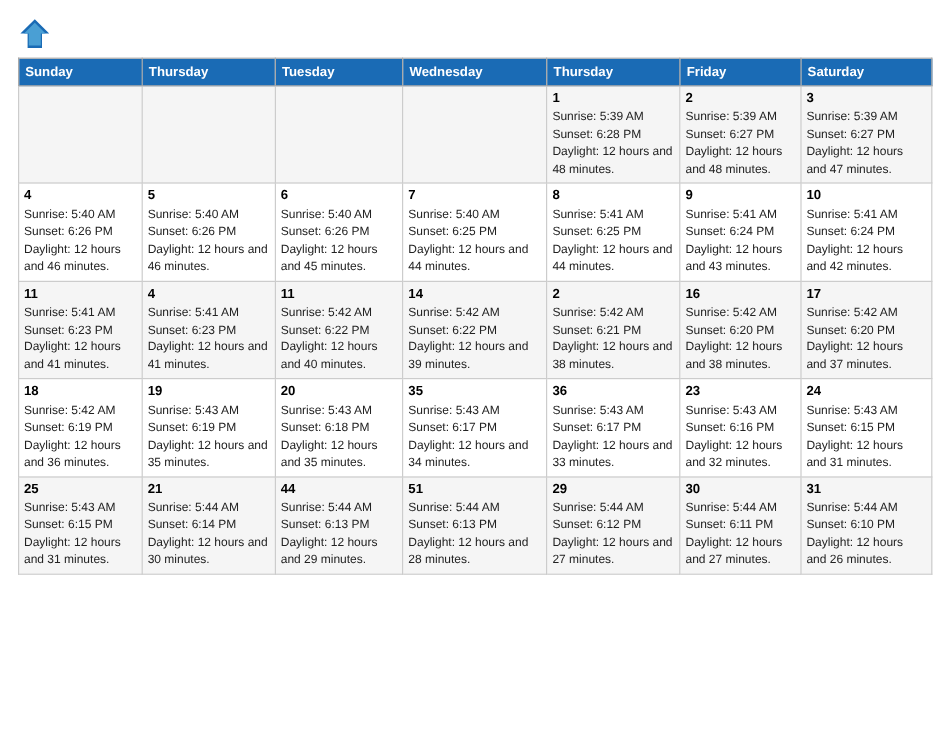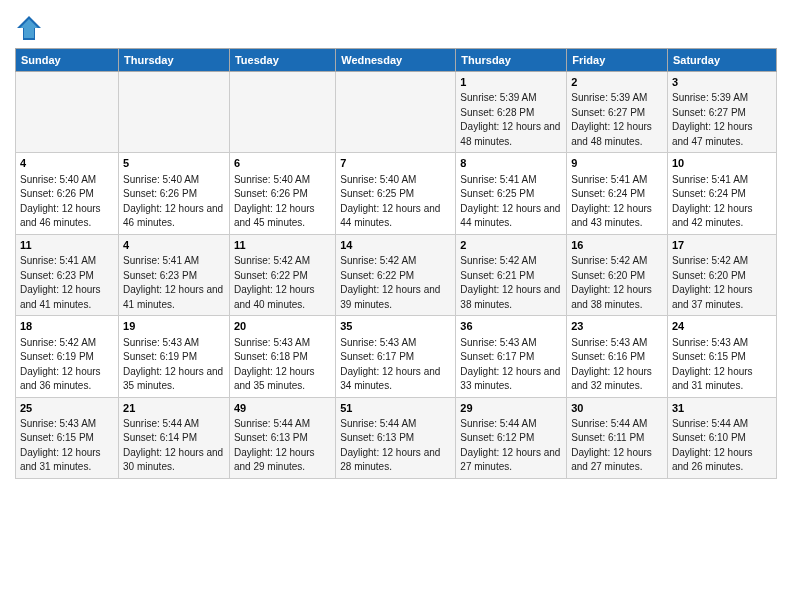--- a/index.html
+++ b/index.html
@@ -324,21 +324,21 @@
 and 31 minutes.</div>
           </td>
           <td>
             <span class="day-num">21</span>
             <div class="day-info">Sunrise: 5:44 AM
 Sunset: 6:14 PM
 Daylight: 12 hours
 and 30 minutes.</div>
           </td>
           <td>
-            <span class="day-num">49</span>
+            <span class="day-num">44</span>
             <div class="day-info">Sunrise: 5:44 AM
 Sunset: 6:13 PM
 Daylight: 12 hours
 and 29 minutes.</div>
           </td>
           <td>
             <span class="day-num">51</span>
             <div class="day-info">Sunrise: 5:44 AM
 Sunset: 6:13 PM
 Daylight: 12 hours

